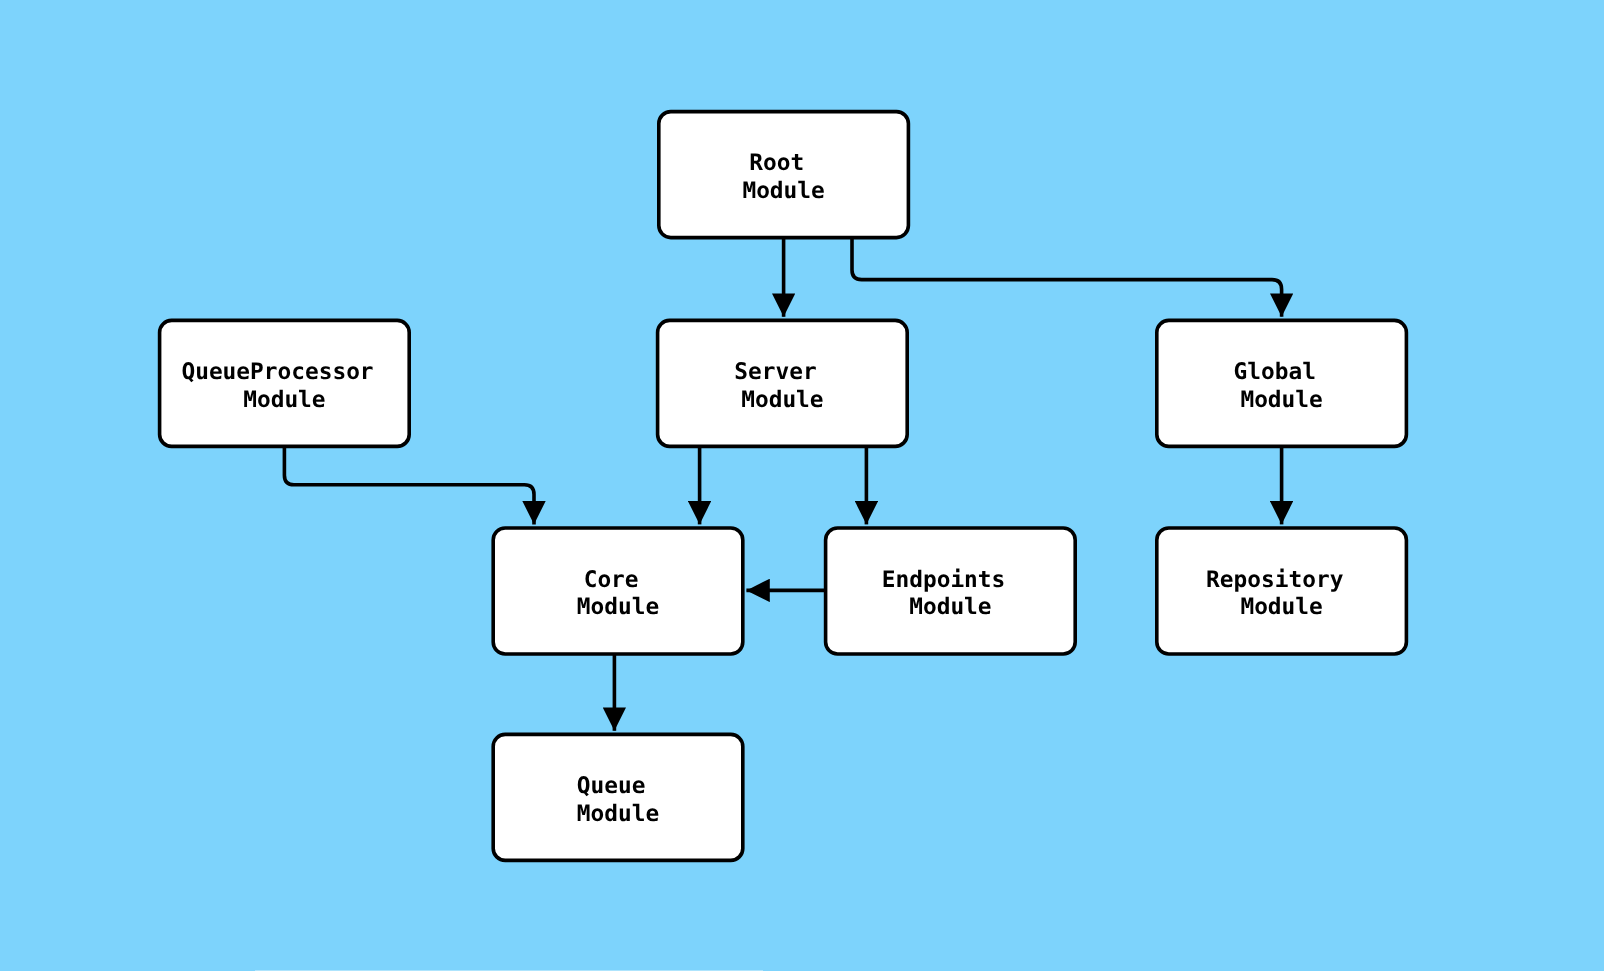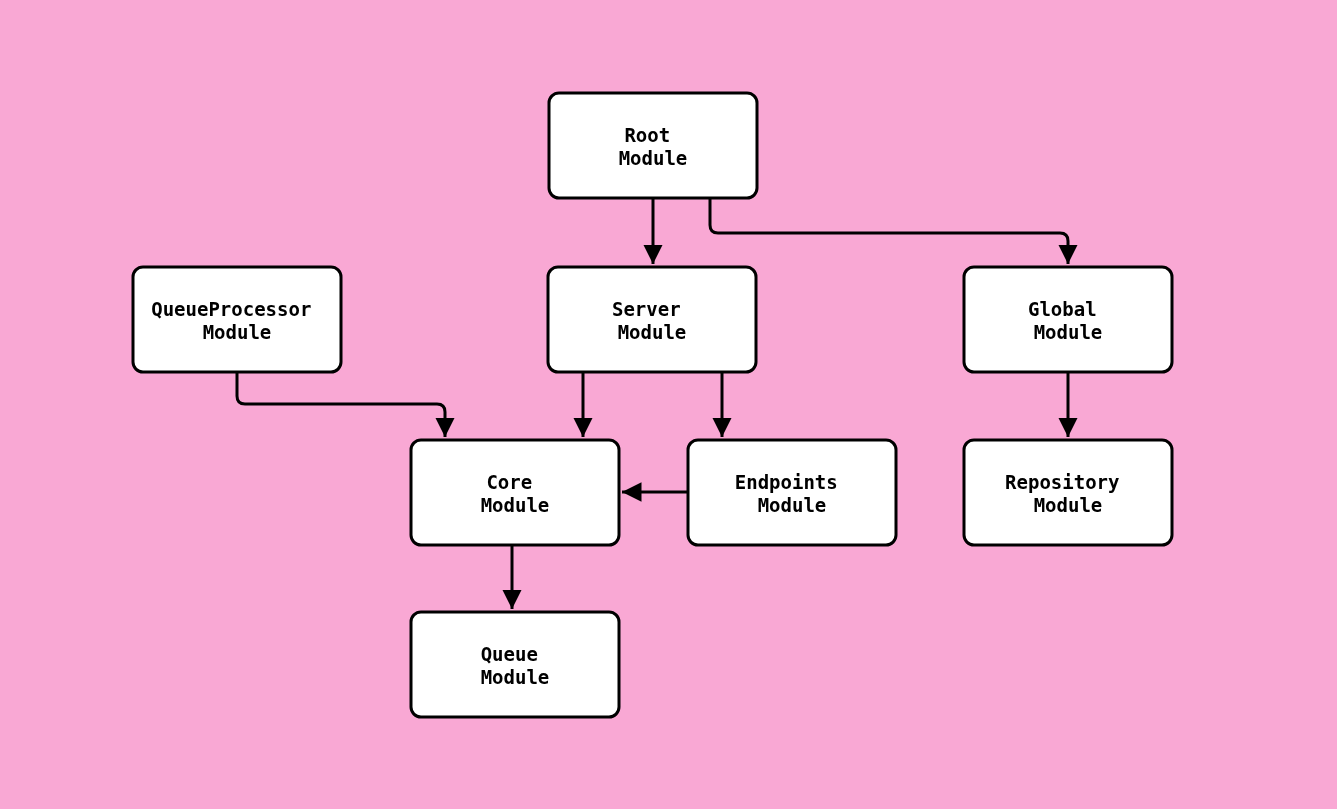--- a/index.html
+++ b/index.html
@@ -4,21 +4,21 @@
 <style>
   html, body {
     margin: 0;
     padding: 0;
     background: #ffffff;
   }
   .canvas {
     position: relative;
     width: 1337px;
     height: 809px;
-    background: #f9a8d4;
+    background: #7dd3fc;
     overflow: hidden;
   }
   svg text {
     font-family: "DejaVu Sans Mono", "Liberation Mono", monospace;
     font-weight: bold;
     font-size: 19px;
     fill: #000000;
   }
   .node-box {
     fill: #ffffff;

